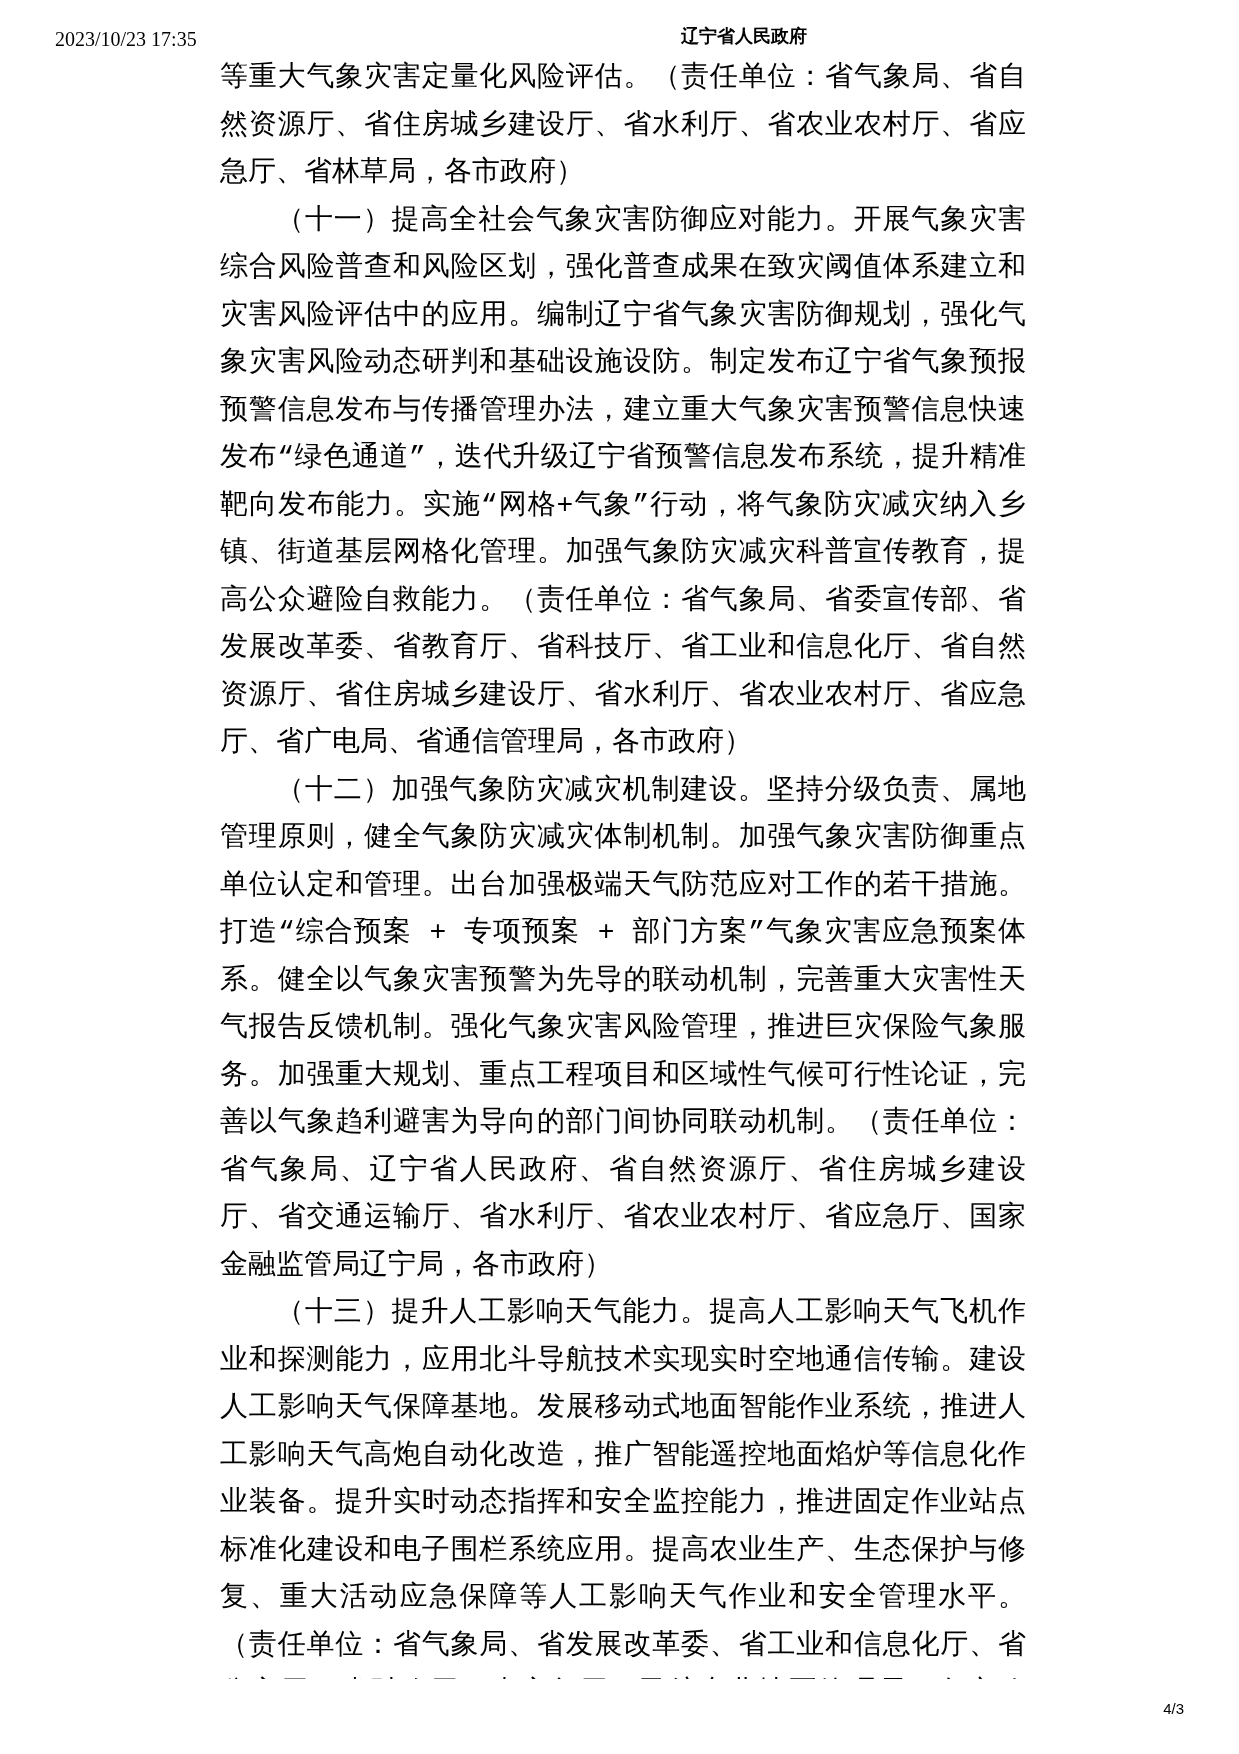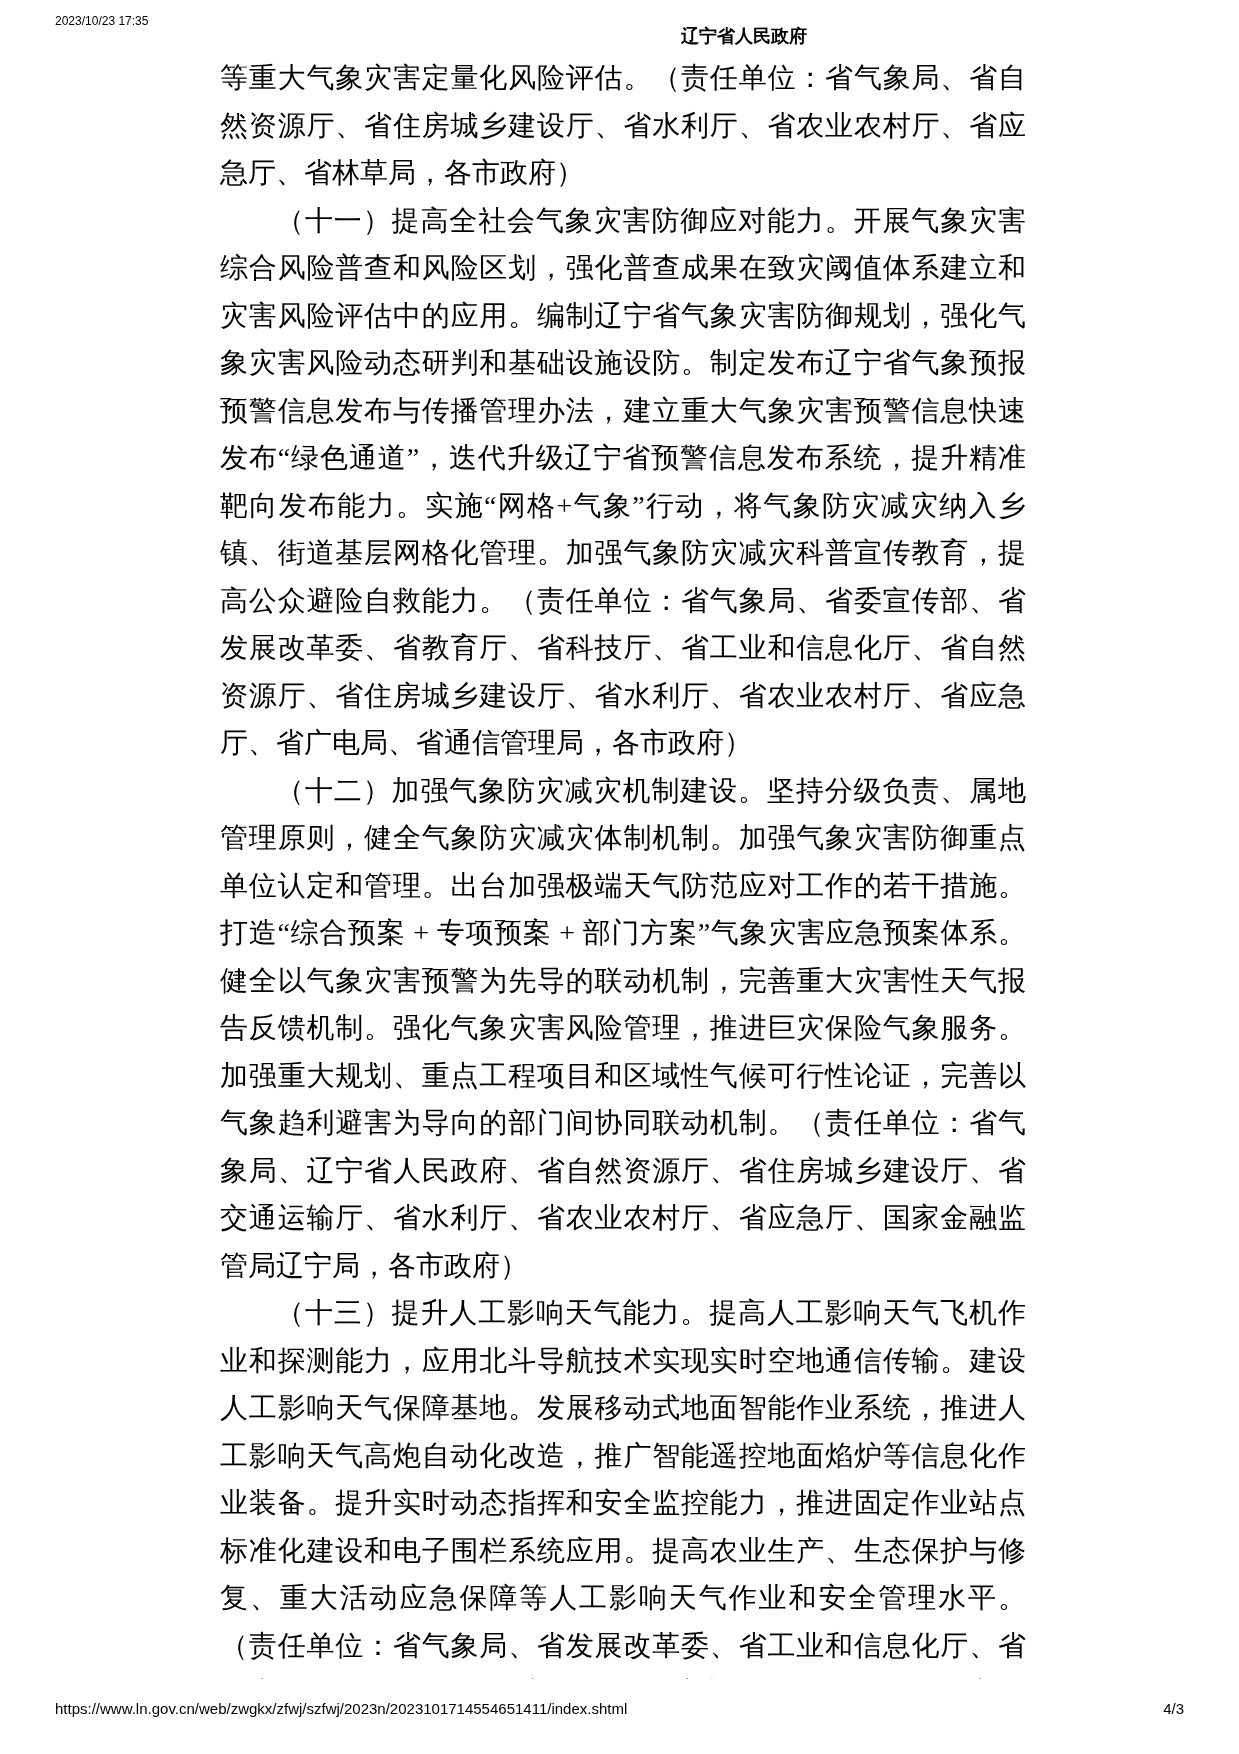--- a/index.html
+++ b/index.html
@@ -11,23 +11,23 @@
     position: relative;
     width: 1239px;
     height: 1754px;
     background: #ffffff;
     overflow: hidden;
     color: #000000;
   }
   .header-date {
     position: absolute;
     left: 55px;
-    top: 14px;
-    font-family: Liberation Sans, sans-serif;
-    font-size: 12px;
+    top: 28px;
+    font-family: Liberation Serif, serif;
+    font-size: 20px;
     color: #000000;
     white-space: nowrap;
   }
   .header-title {
     position: absolute;
     left: 744px;
     top: 24px;
     transform: translateX(-50%);
     font-family: "Liberation Sans", sans-serif;
     font-size: 18px;
@@ -35,21 +35,21 @@
     color: #000000;
     white-space: nowrap;
   }
   .doc-body {
     position: absolute;
     left: 220px;
     top: 54px;
     width: 806px;
     height: 1625px;
     overflow: hidden;
-    font-family: Liberation Serif, serif;
+    font-family: Liberation Mono, monospace;
     font-size: 28px;
     line-height: 47.5px;
     text-align: justify;
     color: #000000;
   }
   .doc-body p {
     margin: 0;
     padding: 0;
   }
   .doc-body p.indent {
@@ -84,17 +84,16 @@
   <div class="header-title">辽宁省人民政府</div>
 
   <div class="doc-body">
     <p>等重大气象灾害定量化风险评估。（责任单位：省气象局、省自然资源厅、省住房城乡建设厅、省水利厅、省农业农村厅、省应急厅、省林草局，各市政府）</p>
     <p class="indent">（十一）提高全社会气象灾害防御应对能力。开展气象灾害综合风险普查和风险区划，强化普查成果在致灾阈值体系建立和灾害风险评估中的应用。编制辽宁省气象灾害防御规划，强化气象灾害风险动态研判和基础设施设防。制定发布辽宁省气象预报预警信息发布与传播管理办法，建立重大气象灾害预警信息快速发布“绿色通道”，迭代升级辽宁省预警信息发布系统，提升精准靶向发布能力。实施“网格+气象”行动，将气象防灾减灾纳入乡镇、街道基层网格化管理。加强气象防灾减灾科普宣传教育，提高公众避险自救能力。（责任单位：省气象局、省委宣传部、省发展改革委、省教育厅、省科技厅、省工业和信息化厅、省自然资源厅、省住房城乡建设厅、省水利厅、省农业农村厅、省应急厅、省广电局、省通信管理局，各市政府）</p>
     <p class="indent">（十二）加强气象防灾减灾机制建设。坚持分级负责、属地管理原则，健全气象防灾减灾体制机制。加强气象灾害防御重点单位认定和管理。出台加强极端天气防范应对工作的若干措施。打造“综合预案 + 专项预案 + 部门方案”气象灾害应急预案体系。健全以气象灾害预警为先导的联动机制，完善重大灾害性天气报告反馈机制。强化气象灾害风险管理，推进巨灾保险气象服务。加强重大规划、重点工程项目和区域性气候可行性论证，完善以气象趋利避害为导向的部门间协同联动机制。（责任单位：省气象局、辽宁省人民政府、省自然资源厅、省住房城乡建设厅、省交通运输厅、省水利厅、省农业农村厅、省应急厅、国家金融监管局辽宁局，各市政府）</p>
     <p class="indent">（十三）提升人工影响天气能力。提高人工影响天气飞机作业和探测能力，应用北斗导航技术实现实时空地通信传输。建设人工影响天气保障基地。发展移动式地面智能作业系统，推进人工影响天气高炮自动化改造，推广智能遥控地面焰炉等信息化作业装备。提升实时动态指挥和安全监控能力，推进固定作业站点标准化建设和电子围栏系统应用。提高农业生产、生态保护与修复、重大活动应急保障等人工影响天气作业和安全管理水平。（责任单位：省气象局、省发展改革委、省工业和信息化厅、省公安厅、省财政厅、省应急厅、民航东北地区管理局，各市政府）</p>
 
   </div>
 
-  <div class="footer-url">https://www.ln.gov.cn/web/zwgkx/zfwj/szfwj/2023n/2023101714554651411/index.shtml</div>
 
   <div class="footer-page">4/3</div>
 
 </div>
 
 </body></html>

